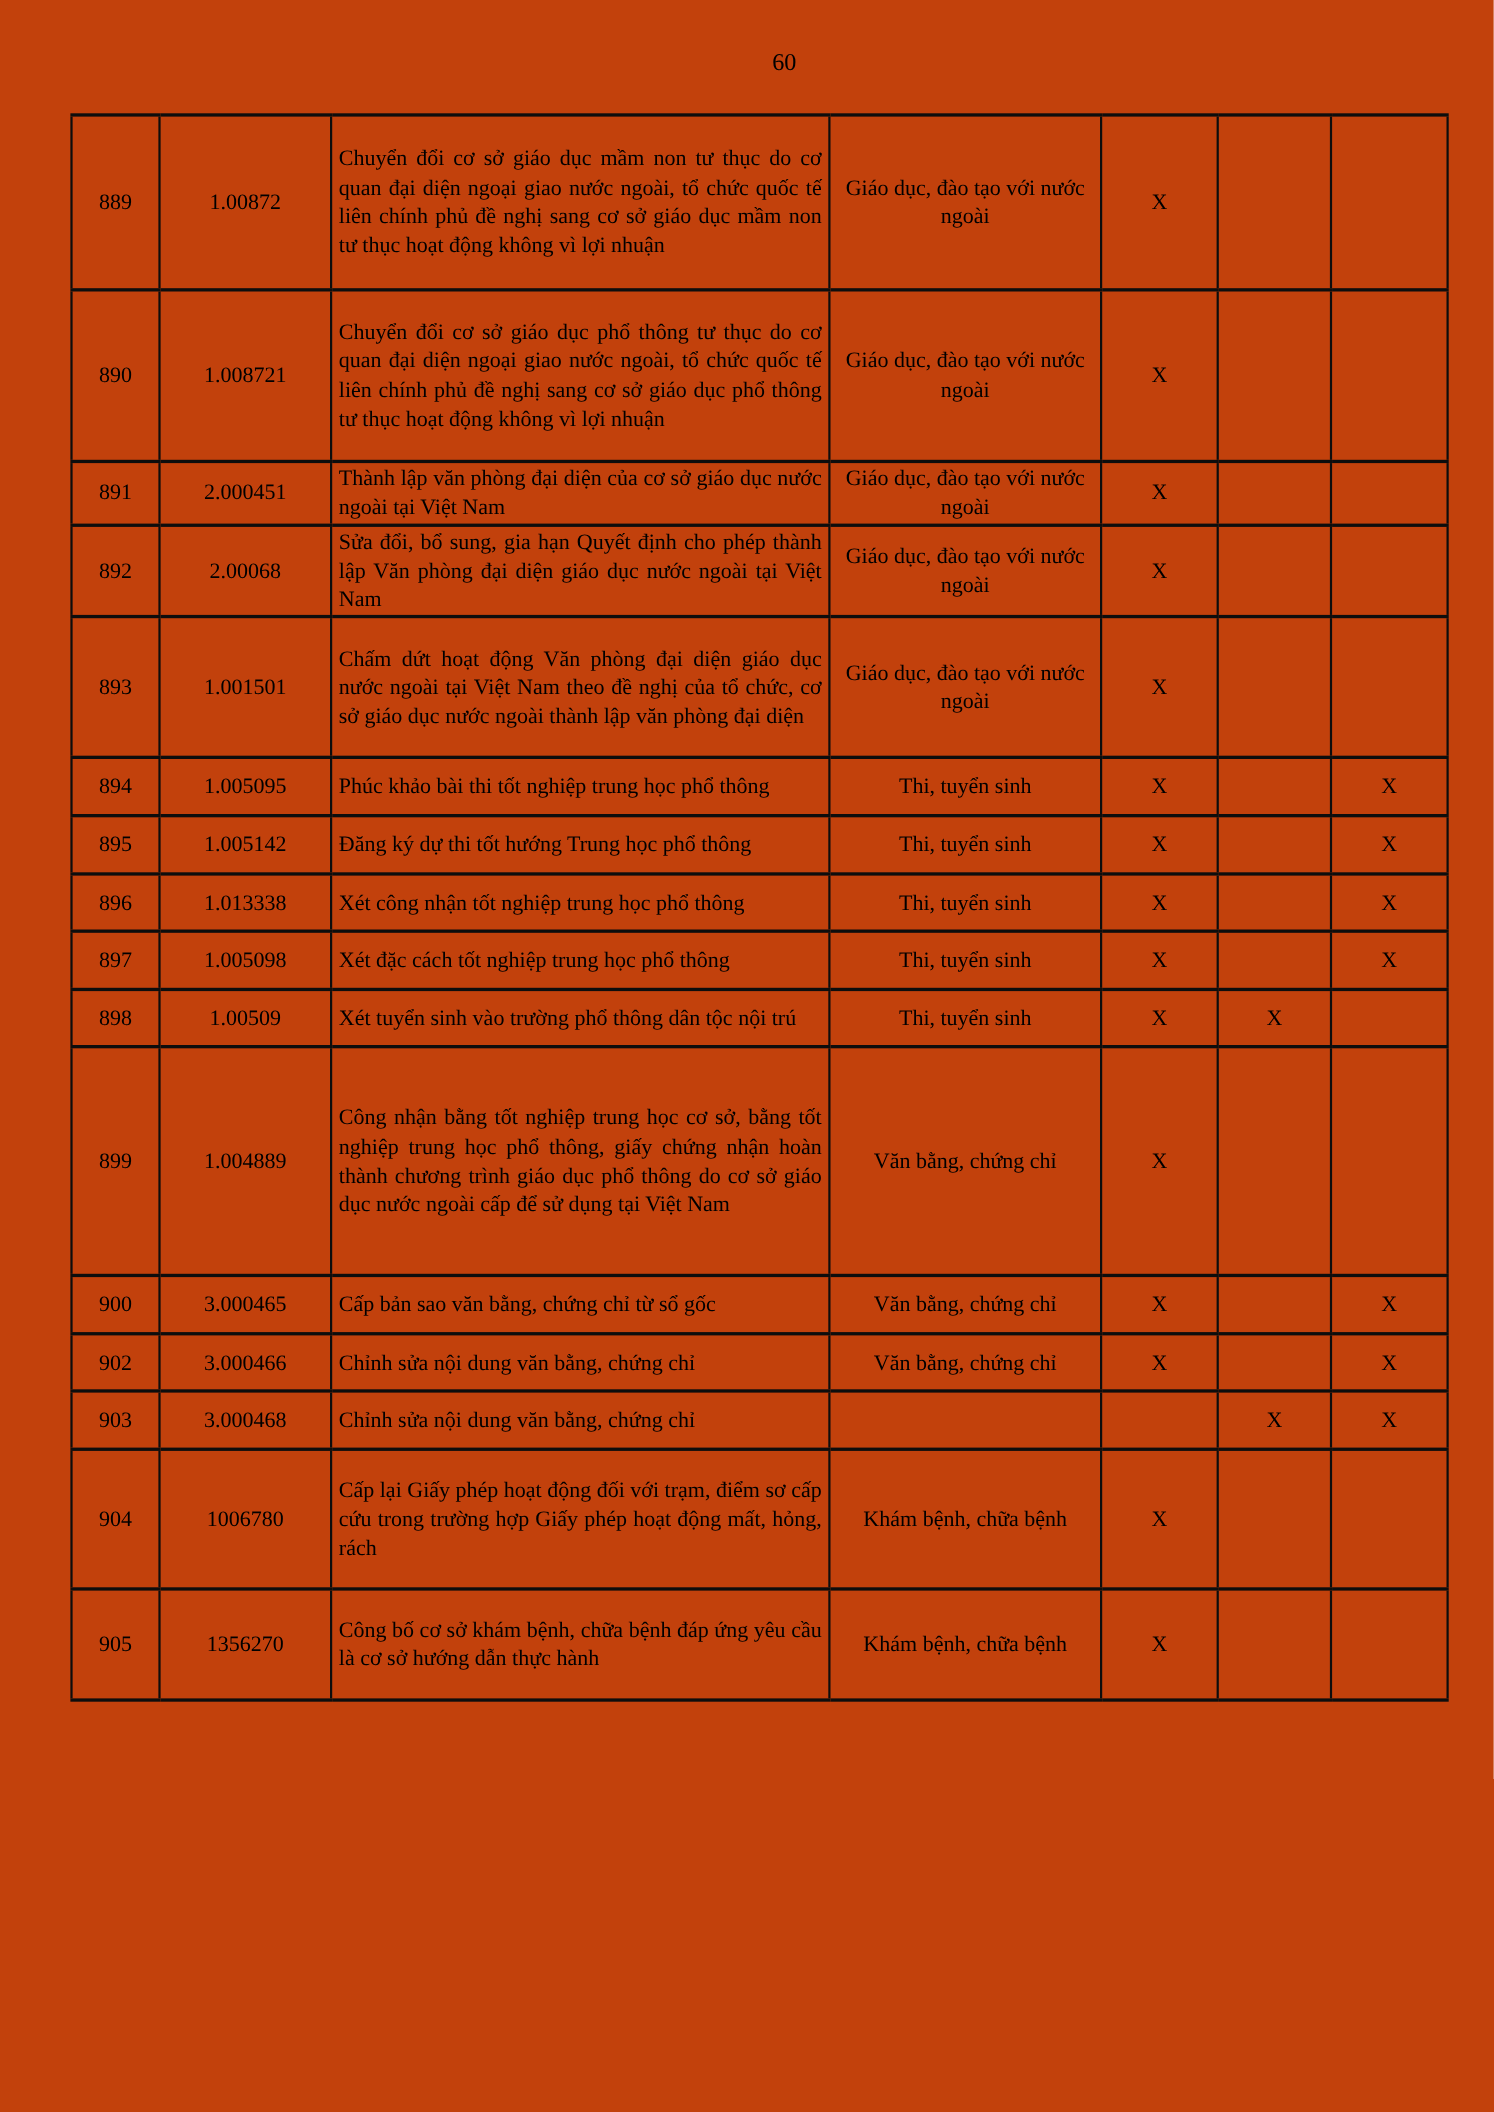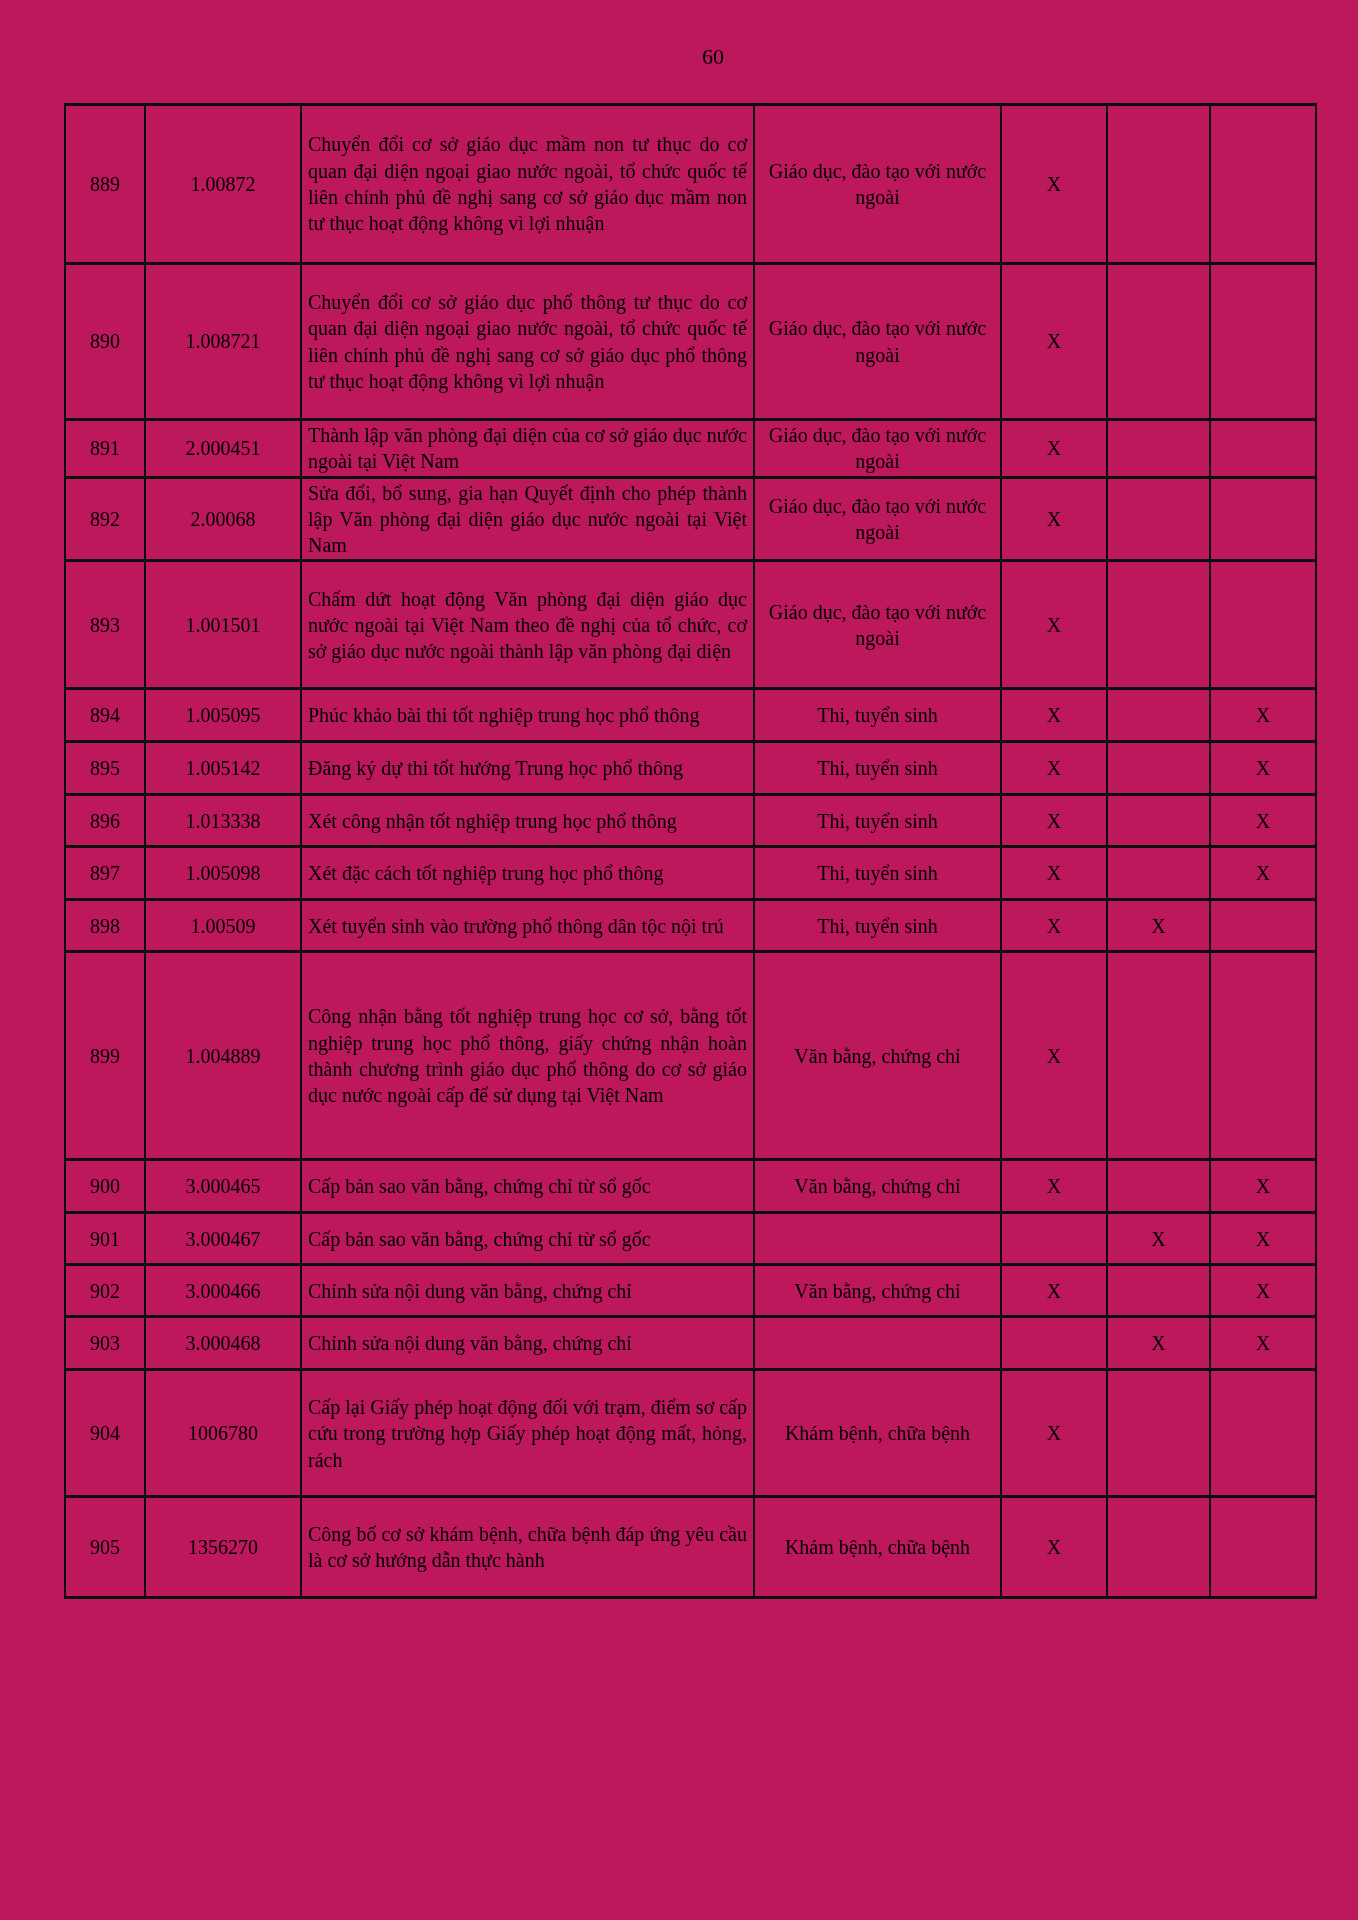--- a/index.html
+++ b/index.html
@@ -1,20 +1,20 @@
 <!DOCTYPE html>
 <html><head>
 <meta charset="utf-8">
 <style>
   html, body { margin: 0; padding: 0; background: #ffffff; }
   .page {
     position: relative;
     width: 1358px;
     height: 1920px;
-    background: #be185d;
+    background: #c2410c;
     font-family: "Liberation Serif", "DejaVu Serif", serif;
     color: #000000;
     overflow: hidden;
   }
   .page-number {
     position: absolute;
     top: 44px;
     left: 713px;
     transform: translateX(-50%);
     font-size: 22px;
@@ -166,29 +166,20 @@
         <tr style="height: 53px;">
       <td class="c-stt">900</td>
       <td class="c-code">3.000465</td>
       <td class="c-name">Cấp bản sao văn bằng, chứng chỉ từ sổ gốc</td>
       <td class="c-field">Văn bằng, chứng chỉ</td>
       <td class="c-mark">X</td>
       <td class="c-mark"></td>
       <td class="c-mark">X</td>
     </tr>
         <tr style="height: 52px;">
-      <td class="c-stt">901</td>
-      <td class="c-code">3.000467</td>
-      <td class="c-name">Cấp bản sao văn bằng, chứng chỉ từ sổ gốc</td>
-      <td class="c-field"></td>
-      <td class="c-mark"></td>
-      <td class="c-mark">X</td>
-      <td class="c-mark">X</td>
-    </tr>
-        <tr style="height: 52px;">
       <td class="c-stt">902</td>
       <td class="c-code">3.000466</td>
       <td class="c-name">Chỉnh sửa nội dung văn bằng, chứng chỉ</td>
       <td class="c-field">Văn bằng, chứng chỉ</td>
       <td class="c-mark">X</td>
       <td class="c-mark"></td>
       <td class="c-mark">X</td>
     </tr>
         <tr style="height: 53px;">
       <td class="c-stt">903</td>

